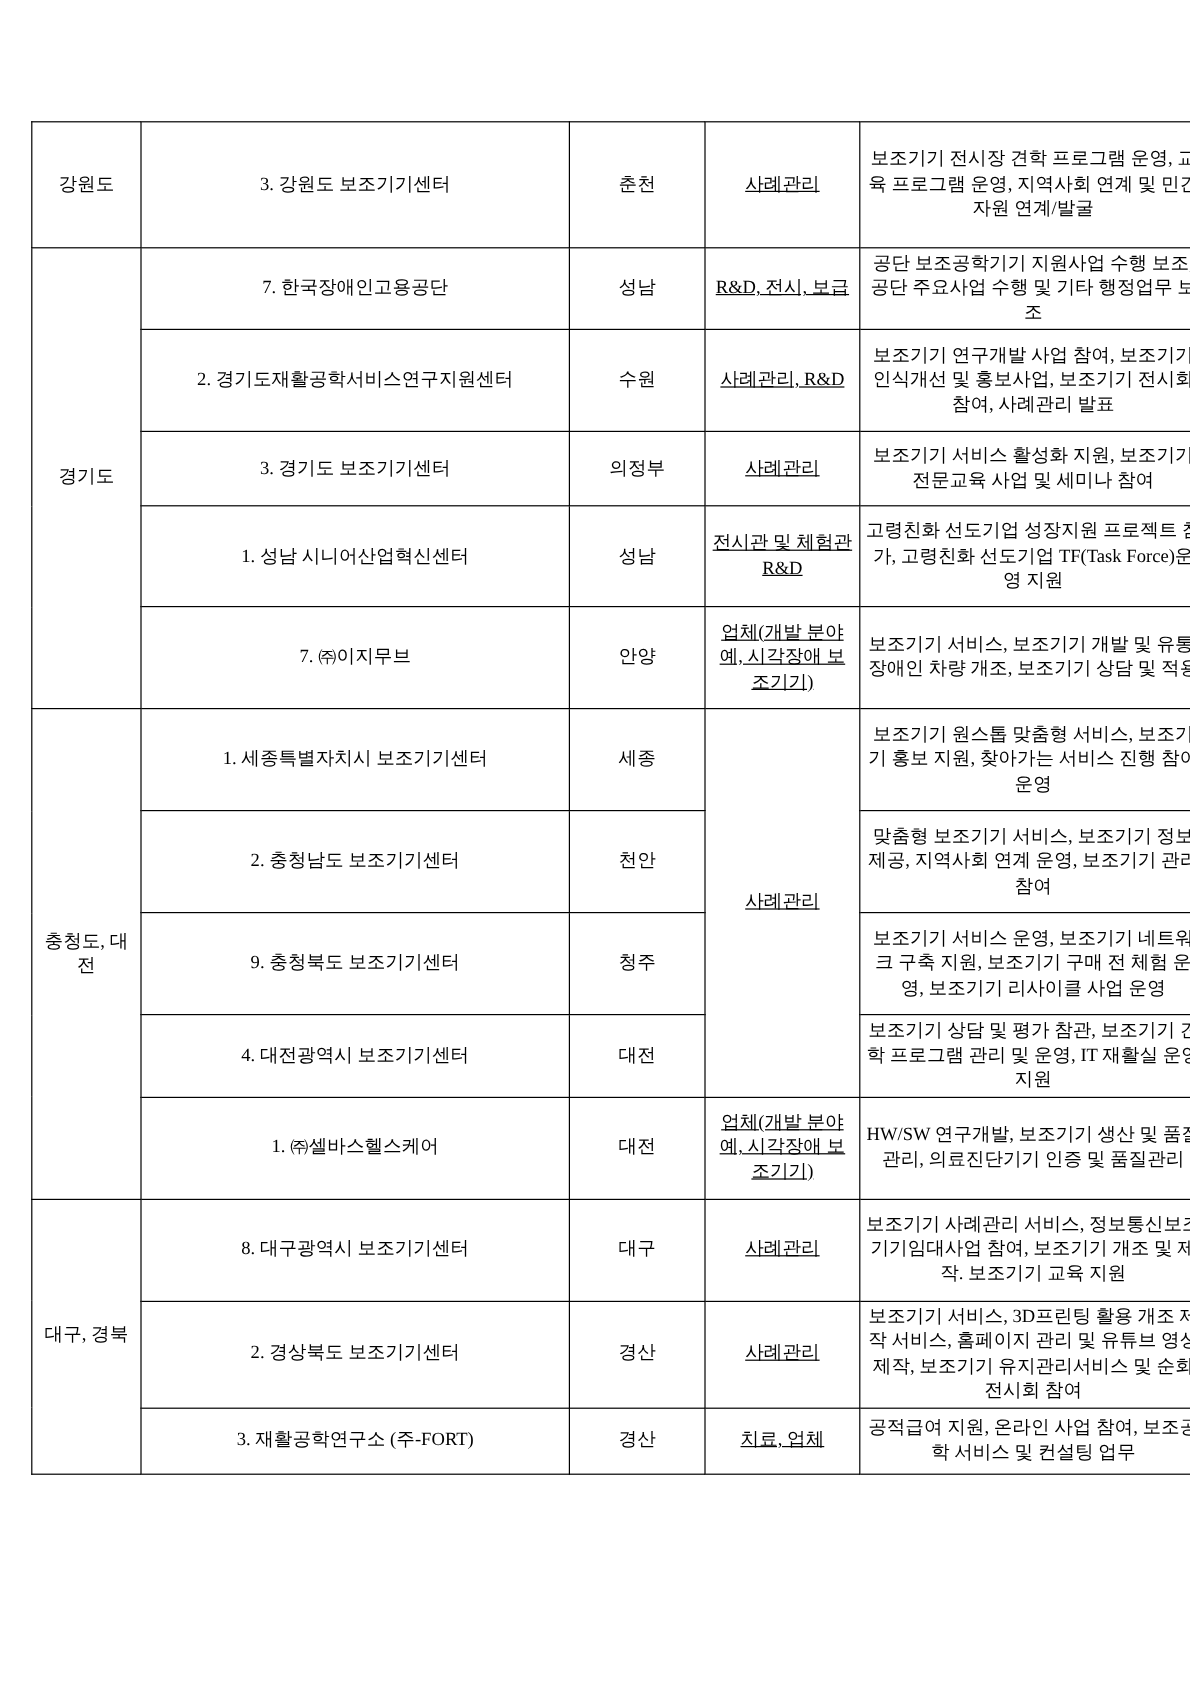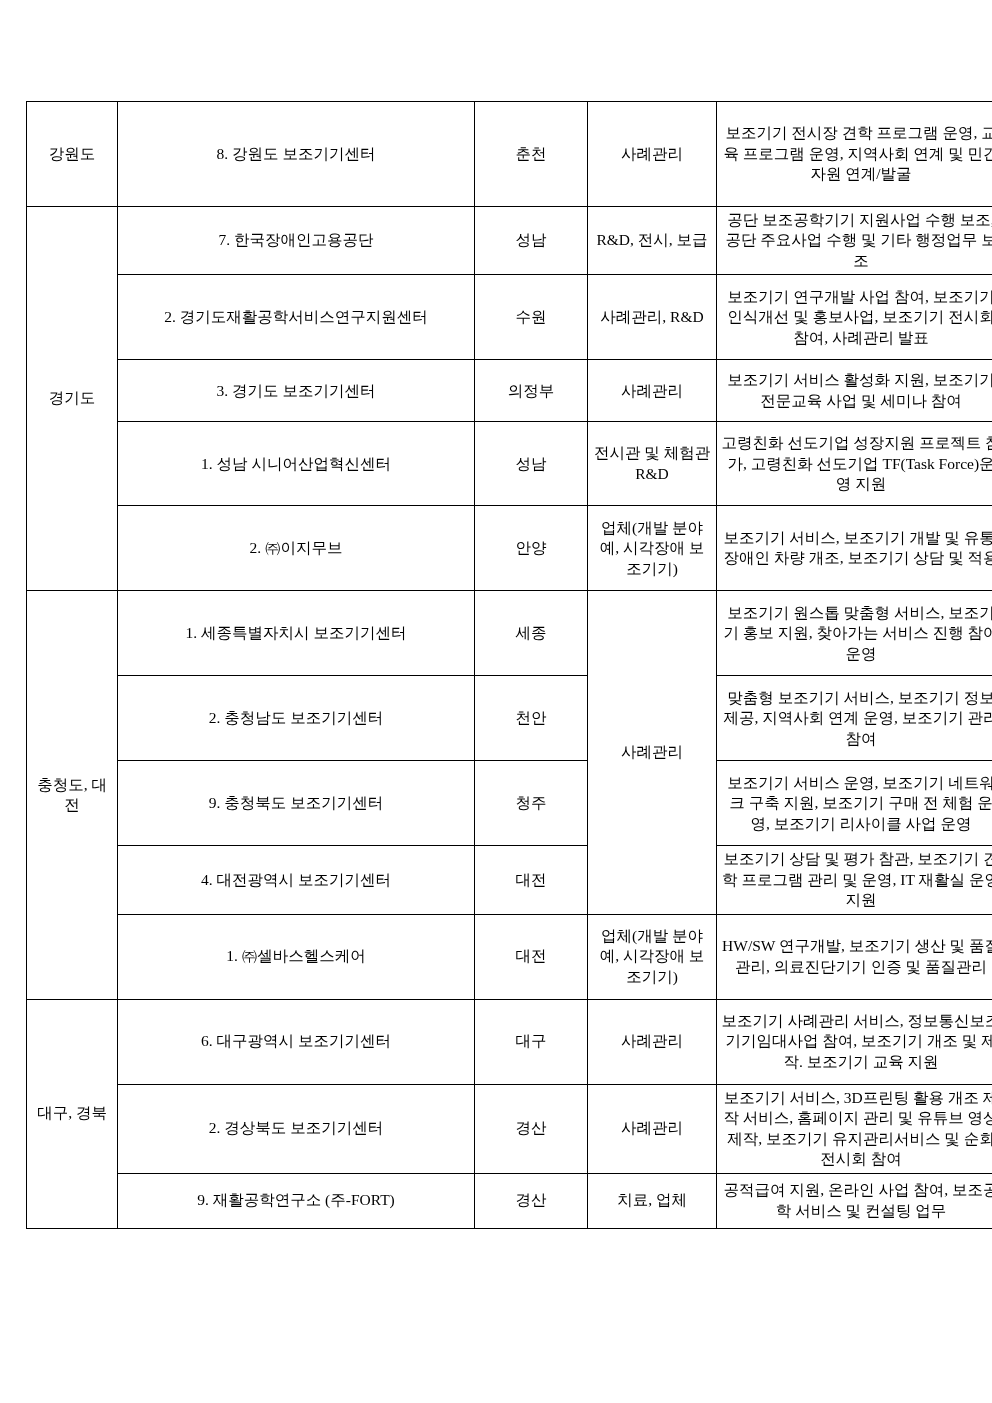--- a/index.html
+++ b/index.html
@@ -46,37 +46,38 @@
     font-size: 16.5px;
     width: 348px;
   }
   td.city-cell {
     font-size: 16.5px;
     width: 104px;
   }
   td.role-cell {
     font-size: 16px;
     width: 120px;
+    text-decoration: underline;
   }
   td.desc-cell {
     font-size: 14.3px;
     line-height: 1.34;
     width: 280px;
     padding: 4px 6px;
   }
 </style>
 </head>
 <body>
 
 <div id="page">
   <table class="doc-table">
     <tbody id="table-body">
         <tr style="height: 105px;">
           <td class="region-cell" rowspan="1">강원도</td>
-          <td class="name-cell">8. 강원도 보조기기센터</td>
+          <td class="name-cell">3. 강원도 보조기기센터</td>
           <td class="city-cell">춘천</td>
           <td class="role-cell" rowspan="1">사례관리</td>
           <td class="desc-cell">보조기기 전시장 견학 프로그램 운영, 교육 프로그램 운영, 지역사회 연계 및 민간자원 연계/발굴</td>
         </tr>
         <tr style="height: 63px;">
           <td class="region-cell" rowspan="5">경기도</td>
           <td class="name-cell">7. 한국장애인고용공단</td>
           <td class="city-cell">성남</td>
           <td class="role-cell" rowspan="1">R&amp;D, 전시, 보급</td>
           <td class="desc-cell">공단 보조공학기기 지원사업 수행 보조, 공단 주요사업 수행 및 기타 행정업무 보조</td>
@@ -93,21 +94,21 @@
           <td class="role-cell" rowspan="1">사례관리</td>
           <td class="desc-cell">보조기기 서비스 활성화 지원, 보조기기 전문교육 사업 및 세미나 참여</td>
         </tr>
         <tr style="height: 84px;">
           <td class="name-cell">1. 성남 시니어산업혁신센터</td>
           <td class="city-cell">성남</td>
           <td class="role-cell" rowspan="1">전시관 및 체험관 R&amp;D</td>
           <td class="desc-cell">고령친화 선도기업 성장지원 프로젝트 참가, 고령친화 선도기업 TF(Task Force)운영 지원</td>
         </tr>
         <tr style="height: 85px;">
-          <td class="name-cell">2. ㈜이지무브</td>
+          <td class="name-cell">7. ㈜이지무브</td>
           <td class="city-cell">안양</td>
           <td class="role-cell" rowspan="1">업체(개발 분야 예, 시각장애 보조기기)</td>
           <td class="desc-cell">보조기기 서비스, 보조기기 개발 및 유통, 장애인 차량 개조, 보조기기 상담 및 적용</td>
         </tr>
         <tr style="height: 85px;">
           <td class="region-cell" rowspan="5">충청도, 대전</td>
           <td class="name-cell">1. 세종특별자치시 보조기기센터</td>
           <td class="city-cell">세종</td>
           <td class="role-cell" rowspan="4">사례관리</td>
           <td class="desc-cell">보조기기 원스톱 맞춤형 서비스, 보조기기 홍보 지원, 찾아가는 서비스 진행 참여 운영</td>
@@ -128,32 +129,32 @@
           <td class="desc-cell">보조기기 상담 및 평가 참관, 보조기기 견학 프로그램 관리 및 운영, IT 재활실 운영 지원</td>
         </tr>
         <tr style="height: 85px;">
           <td class="name-cell">1. ㈜셀바스헬스케어</td>
           <td class="city-cell">대전</td>
           <td class="role-cell" rowspan="1">업체(개발 분야 예, 시각장애 보조기기)</td>
           <td class="desc-cell">HW/SW 연구개발, 보조기기 생산 및 품질관리, 의료진단기기 인증 및 품질관리</td>
         </tr>
         <tr style="height: 85px;">
           <td class="region-cell" rowspan="3">대구, 경북</td>
-          <td class="name-cell">6. 대구광역시 보조기기센터</td>
+          <td class="name-cell">8. 대구광역시 보조기기센터</td>
           <td class="city-cell">대구</td>
           <td class="role-cell" rowspan="1">사례관리</td>
           <td class="desc-cell">보조기기 사례관리 서비스, 정보통신보조기기임대사업 참여, 보조기기 개조 및 제작. 보조기기 교육 지원</td>
         </tr>
         <tr style="height: 88px;">
           <td class="name-cell">2. 경상북도 보조기기센터</td>
           <td class="city-cell">경산</td>
           <td class="role-cell" rowspan="1">사례관리</td>
           <td class="desc-cell">보조기기 서비스, 3D프린팅 활용 개조 제작 서비스, 홈페이지 관리 및 유튜브 영상 제작, 보조기기 유지관리서비스 및 순회전시회 참여</td>
         </tr>
         <tr style="height: 55px;">
-          <td class="name-cell">9. 재활공학연구소 (주-FORT)</td>
+          <td class="name-cell">3. 재활공학연구소 (주-FORT)</td>
           <td class="city-cell">경산</td>
           <td class="role-cell" rowspan="1">치료, 업체</td>
           <td class="desc-cell">공적급여 지원, 온라인 사업 참여, 보조공학 서비스 및 컨설팅 업무</td>
         </tr>
       </tbody>
   </table>
 </div>
 
 </body></html>

